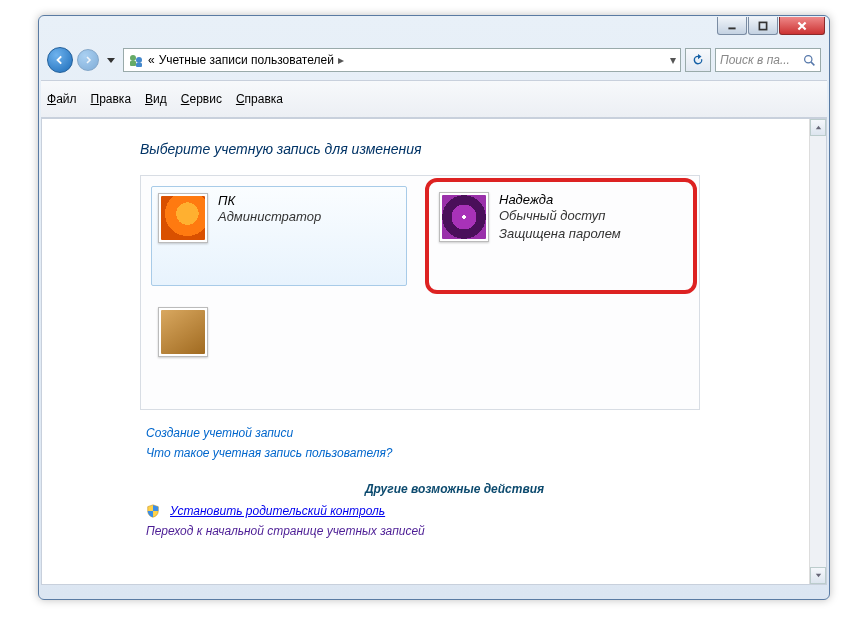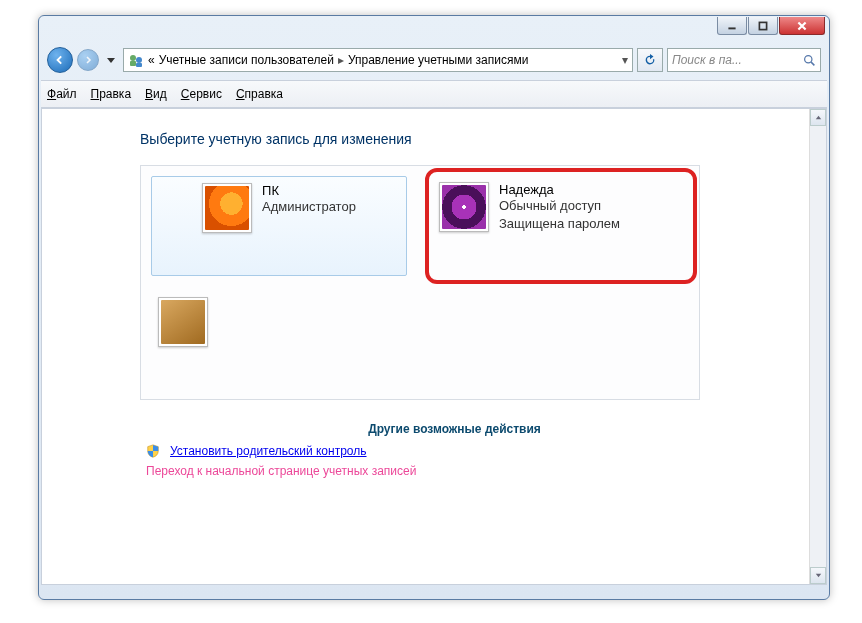--- a/index.html
+++ b/index.html
@@ -75,45 +75,46 @@
   }
   .crumb-chev { color:#555; }
   .addr-end { margin-left:auto; display:flex; gap:4px; align-items:center;}
   .refresh-btn {
     width: 26px; height: 24px;
     background: linear-gradient(#f7f9fc,#e2e9f2);
     border:1px solid #9aa;
     display:flex;align-items:center;justify-content:center;
   }
   .searchbox {
-    width: 154px; height: 24px;
+    width: 106px; height: 24px;
     background:#fff; border:1px solid #9aa;
     display:flex;align-items:center;padding:0 4px;
     color:#888; font-style: italic;
   }
   .searchbox svg{margin-left:auto;}
 
   .menubar {
-    height: 28px;
+    height: 38px;
     background: linear-gradient(#f7f9fb,#eceff4);
     border-top:1px solid #c8d0dc;
     border-bottom:1px solid #c8d0dc;
     margin: 4px 2px 0;
     display:flex;align-items:center;padding:0 6px;gap:14px;
   }
   .menubar span { text-decoration: underline; text-decoration-color: transparent; }
   .menubar span::first-letter { text-decoration: underline; }
 
   .content-wrap {
     flex:1;
     margin: 0 2px 14px;
     background:#fff;
     border:1px solid #c8d0dc;
     display:flex;
     position:relative;
+    font-style:italic;
   }
   .content {
     flex:1;
     padding: 22px 46px 10px 98px;
     overflow:hidden;
   }
   .scrollbar {
     width:17px;
     background:#f0f0f0;
     border-left:1px solid #ddd;
@@ -138,21 +139,20 @@
     display:flex;
     align-items:flex-start;
     gap:10px;
     padding:6px;
     border:1px solid transparent;
     border-radius:2px;
   }
   .acct.selected {
     background: linear-gradient(#fafdff,#e8f3fd);
     border:1px solid #a8cbe8;
-    justify-content:center;
   }
   .acct.highlighted {
     border: none;
     align-items: center;
   }
   .highlight-wrap {
     border:4px solid #d22;
     border-radius:12px;
     padding:4px;
     margin:-8px;
@@ -218,21 +218,20 @@
     <div class="addressbar">
       <svg class="cp-icon" viewBox="0 0 16 16">
           <circle cx="5" cy="6" r="3" fill="#6a6"></circle>
           <circle cx="11" cy="8" r="3" fill="#48c"></circle>
           <rect x="2" y="9" width="6" height="5" rx="1" fill="#6a6"></rect>
           <rect x="8" y="11" width="6" height="4" rx="1" fill="#48c"></rect>
         </svg>
       <span>«</span>
       <span>Учетные записи пользователей</span>
       <span class="crumb-chev">▸</span>
-      <span>Управление учетными записями</span>
       <div class="addr-end">
         <span class="crumb-chev" style="transform:rotate(0deg);">▾</span>
       </div>
     </div>
 
     <div class="refresh-btn">
       <svg width="14" height="14" viewBox="0 0 16 16">
           <path d="M8 3a5 5 0 1 0 4.9 4h-1.6A3.4 3.4 0 1 1 8 4.6V7l4-3-4-3v2z" fill="#1560a6"></path>
         </svg>
     </div>
@@ -285,32 +284,36 @@
 
         <div class="acct">
           <div class="avatar">
               <div class="avatar-inner av-bag"></div>
             </div>
         </div>
 
         <div></div>
       </div>
 
+      <div class="links">
+        <a href="#">Создание учетной записи</a>
+        <a href="#">Что такое учетная запись пользователя?</a>
+      </div>
 
       <div class="section-hdr">Другие возможные действия</div>
       <div class="shield-link">
         <svg class="shield" viewBox="0 0 16 16">
             <path d="M8 1 L14 3 V8 C14 12 11 14.5 8 15 C5 14.5 2 12 2 8 V3 Z" fill="#ffd24a" stroke="#c8921a" stroke-width="0.7"></path>
             <path d="M8 1 L14 3 V8 H8 Z" fill="#3a8de8"></path>
             <path d="M8 15 C5 14.5 2 12 2 8 H8 Z" fill="#3a8de8"></path>
           </svg>
         <a href="#">Установить родительский контроль</a>
       </div>
       <div style="padding-left:6px;">
-        <a href="#" style="color:#ec4899;text-decoration:none;">Переход к начальной странице учетных записей</a>
+        <a href="#" style="color:#4c1d95;text-decoration:none;">Переход к начальной странице учетных записей</a>
       </div>
     </div>
 
     <div class="scrollbar">
       <div class="sb-btn">
           <svg width="9" height="9" viewBox="0 0 10 10">
             <path d="M2 7 L5 3 L8 7 Z" fill="#667"></path>
           </svg>
         </div>
       <div class="sb-track"></div>

